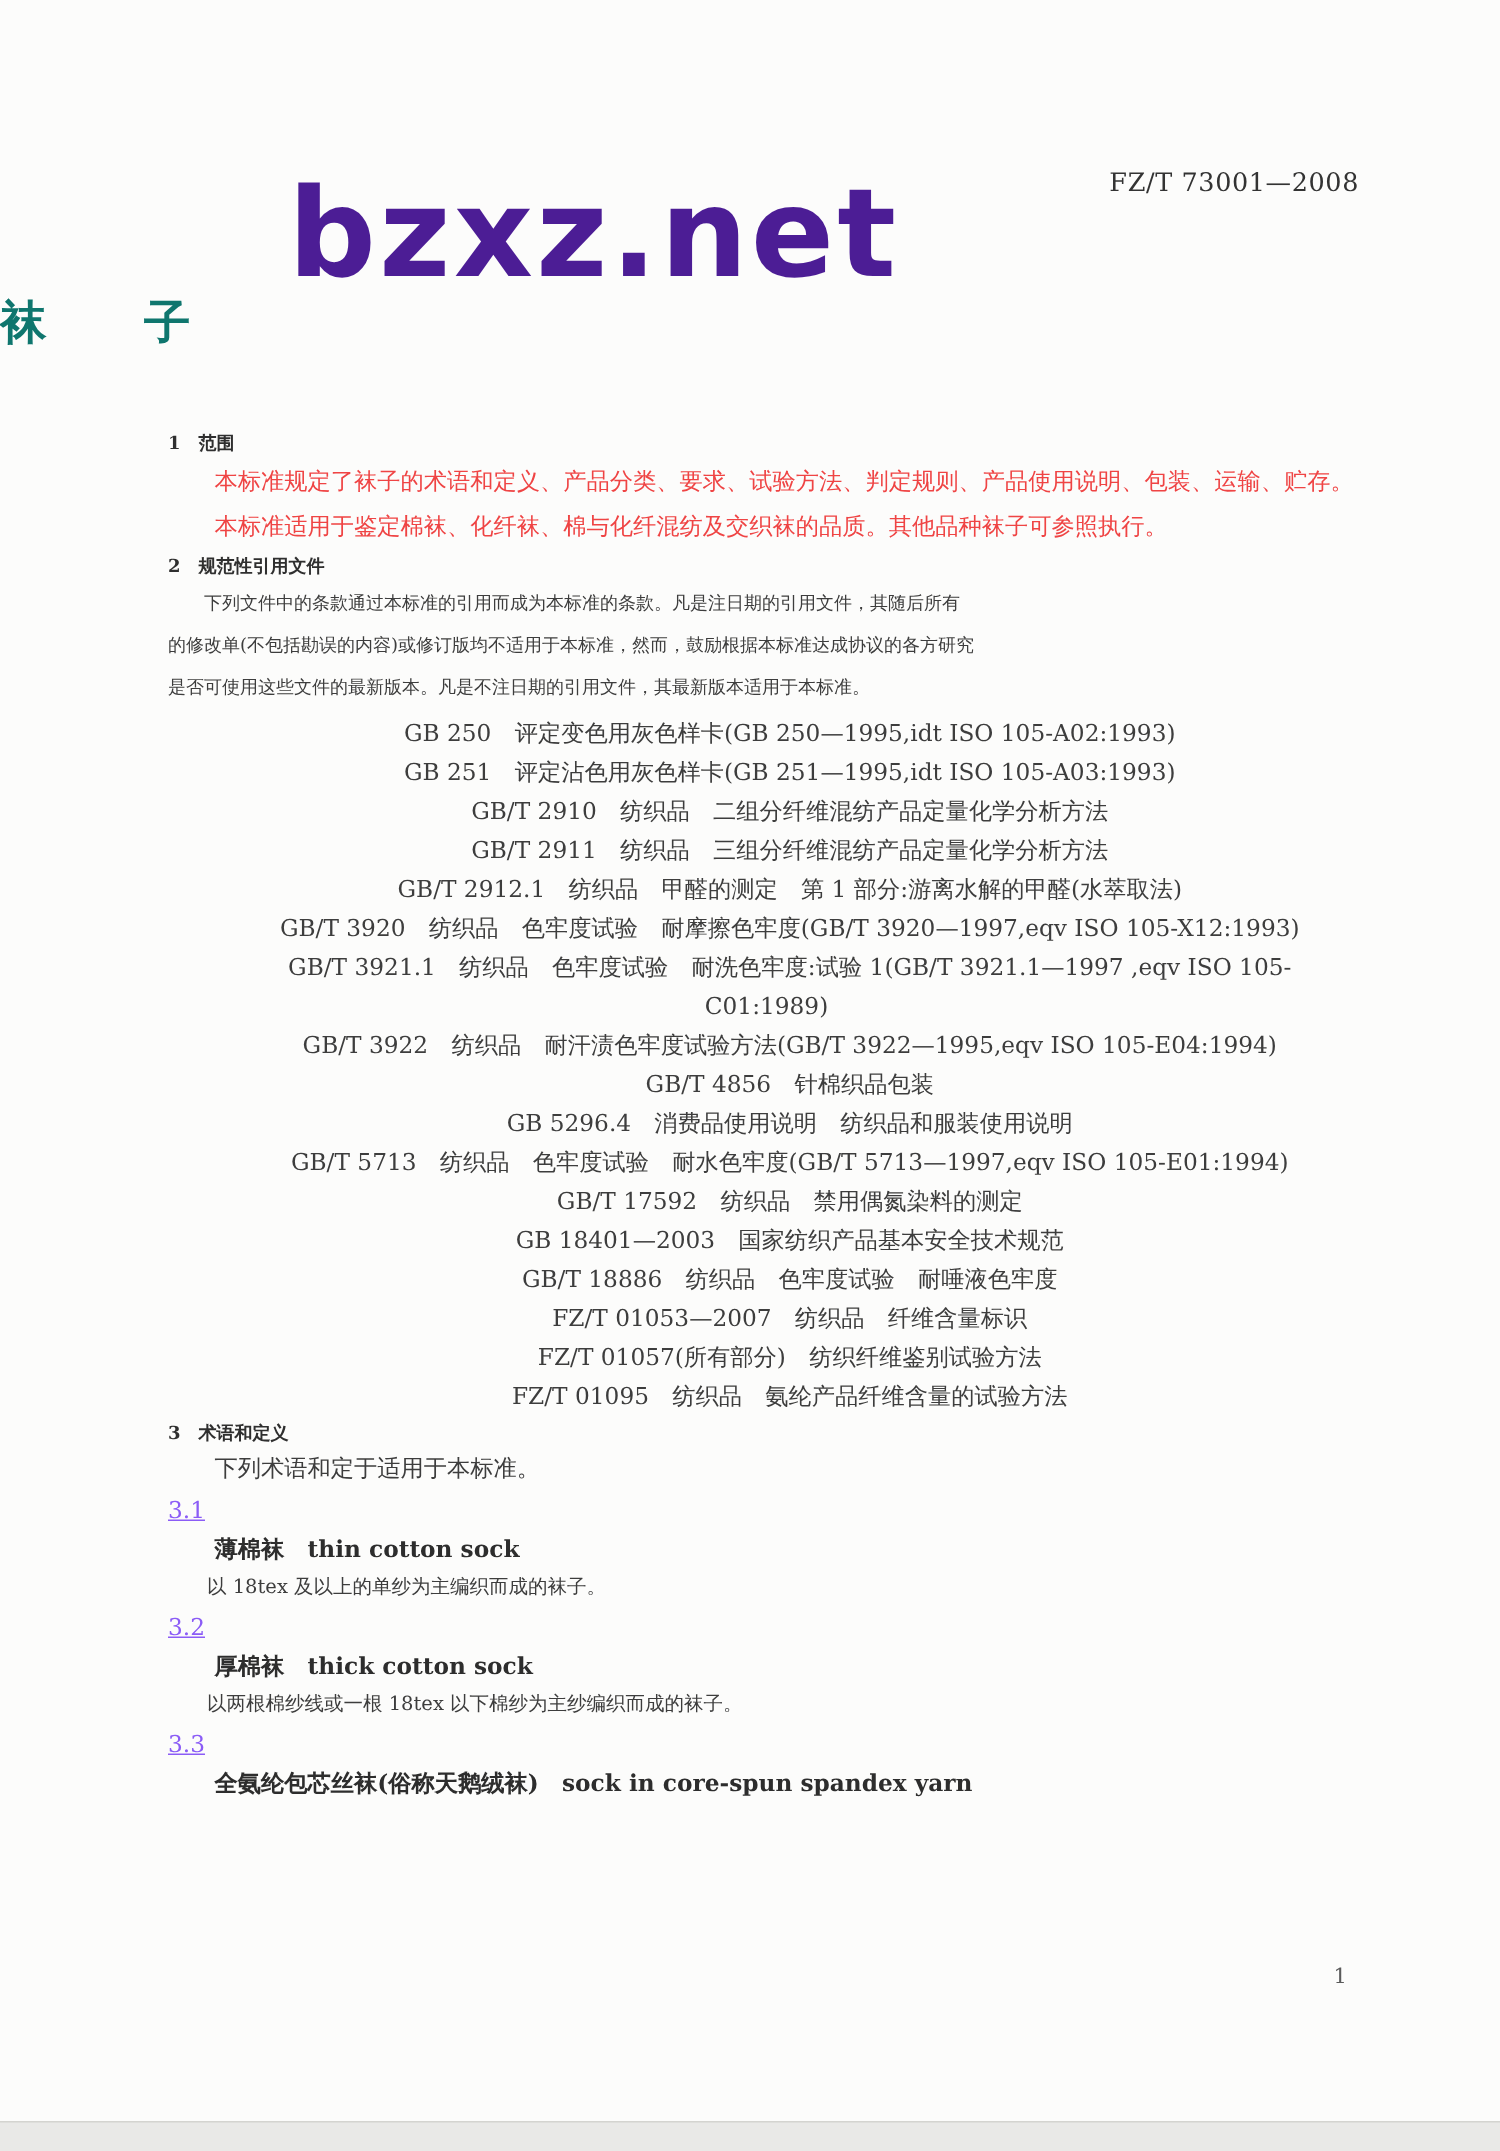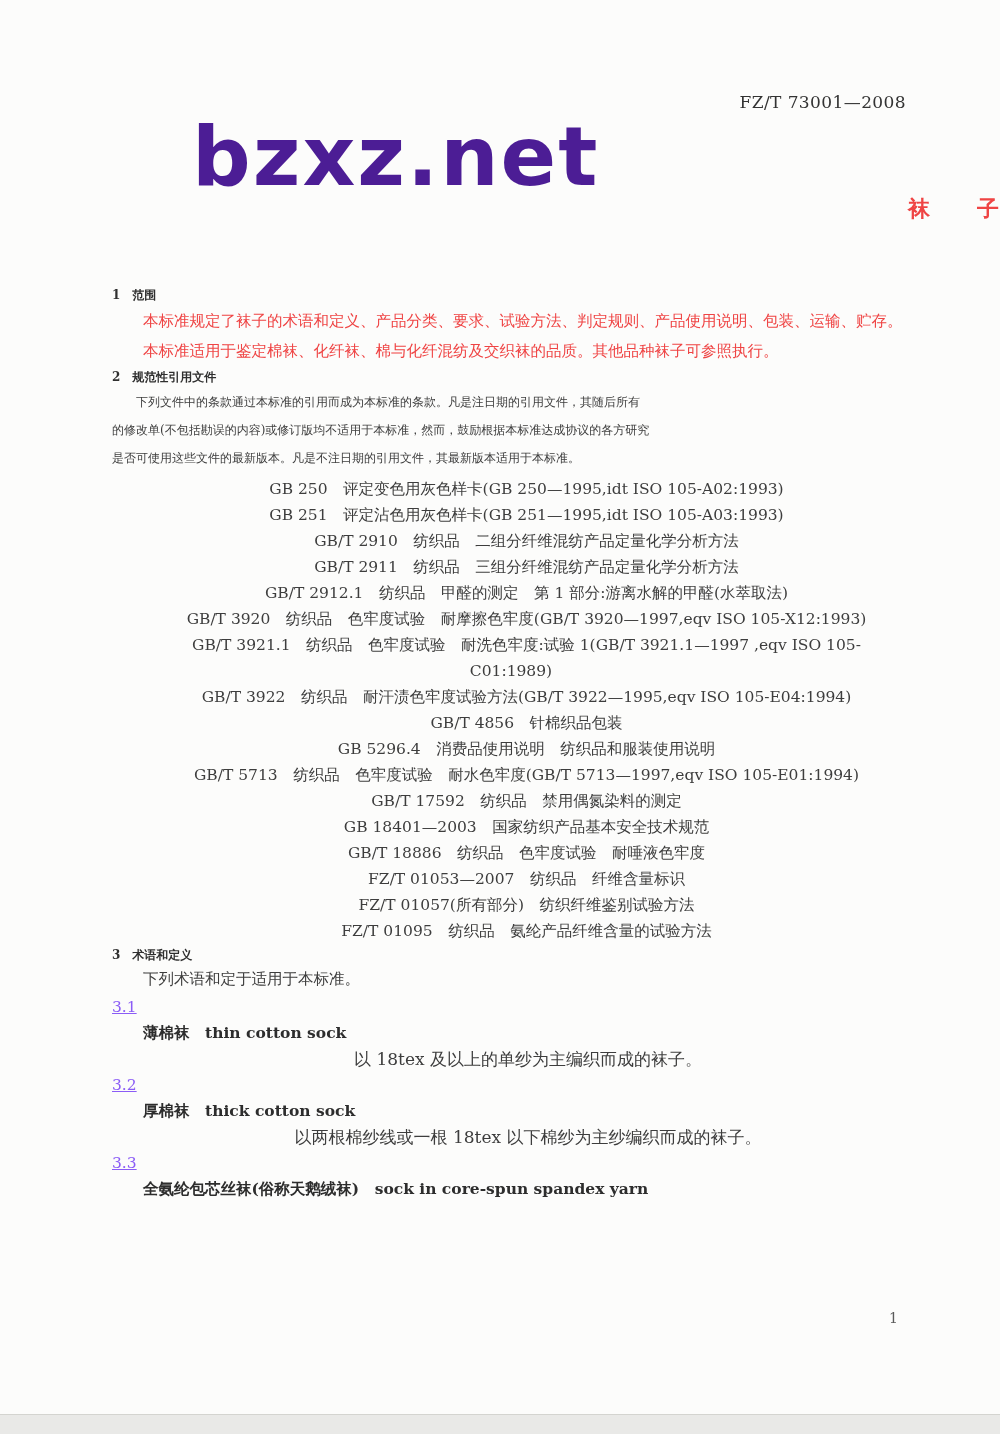--- a/index.html
+++ b/index.html
@@ -7,21 +7,21 @@
     position:relative;
     width:1000px;
     height:1434px;
     background:#fcfcfb;
     overflow:hidden;
     font-family:"DejaVu Serif","Liberation Serif",serif;
     color:#3d3d3d;
   }
   .doc-number {
     position:absolute;
-    top:92px;
+    top:112px;
     right:94px;
     font-size:17px;
     letter-spacing:0.4px;
     color:#333333;
   }
   .watermark {
     position:absolute;
     top:116px;
     left:192px;
     font-family:"DejaVu Sans","Liberation Sans",sans-serif;
@@ -30,25 +30,25 @@
     line-height:82px;
     color:#4c1d95;
     letter-spacing:2px;
     user-select:none;
   }
   .title {
     position:absolute;
     top:194px;
     left:0;
     width:100%;
-    text-align:right;
-    font-size:22px;
+    text-align:left;
+    font-size:31px;
     font-weight:600;
     letter-spacing:1px;
-    color:#ef4444;
+    color:#0f766e;
     margin:0;
     z-index:2;
   }
   .content {
     position:absolute;
     left:112px;
     top:0;
     width:798px;
     padding-top:284px;
     z-index:2;
@@ -101,25 +101,24 @@
   }
   .term-name {
     font-size:15.5px;
     font-weight:bold;
     line-height:26px;
     margin:0;
     text-indent:2em;
     color:#2d2d2d;
   }
   .term-def {
-    font-size:17px;
-    line-height:26px;
-    margin:0;
-    text-indent:2em;
-    text-align:center;
+    font-size:13px;
+    line-height:26px;
+    margin:0;
+    text-indent:2em;
   }
   .page-number {
     position:absolute;
     top:1310px;
     right:102px;
     font-size:14px;
     color:#5a5a5a;
     z-index:2;
   }
   .bottom-band {

